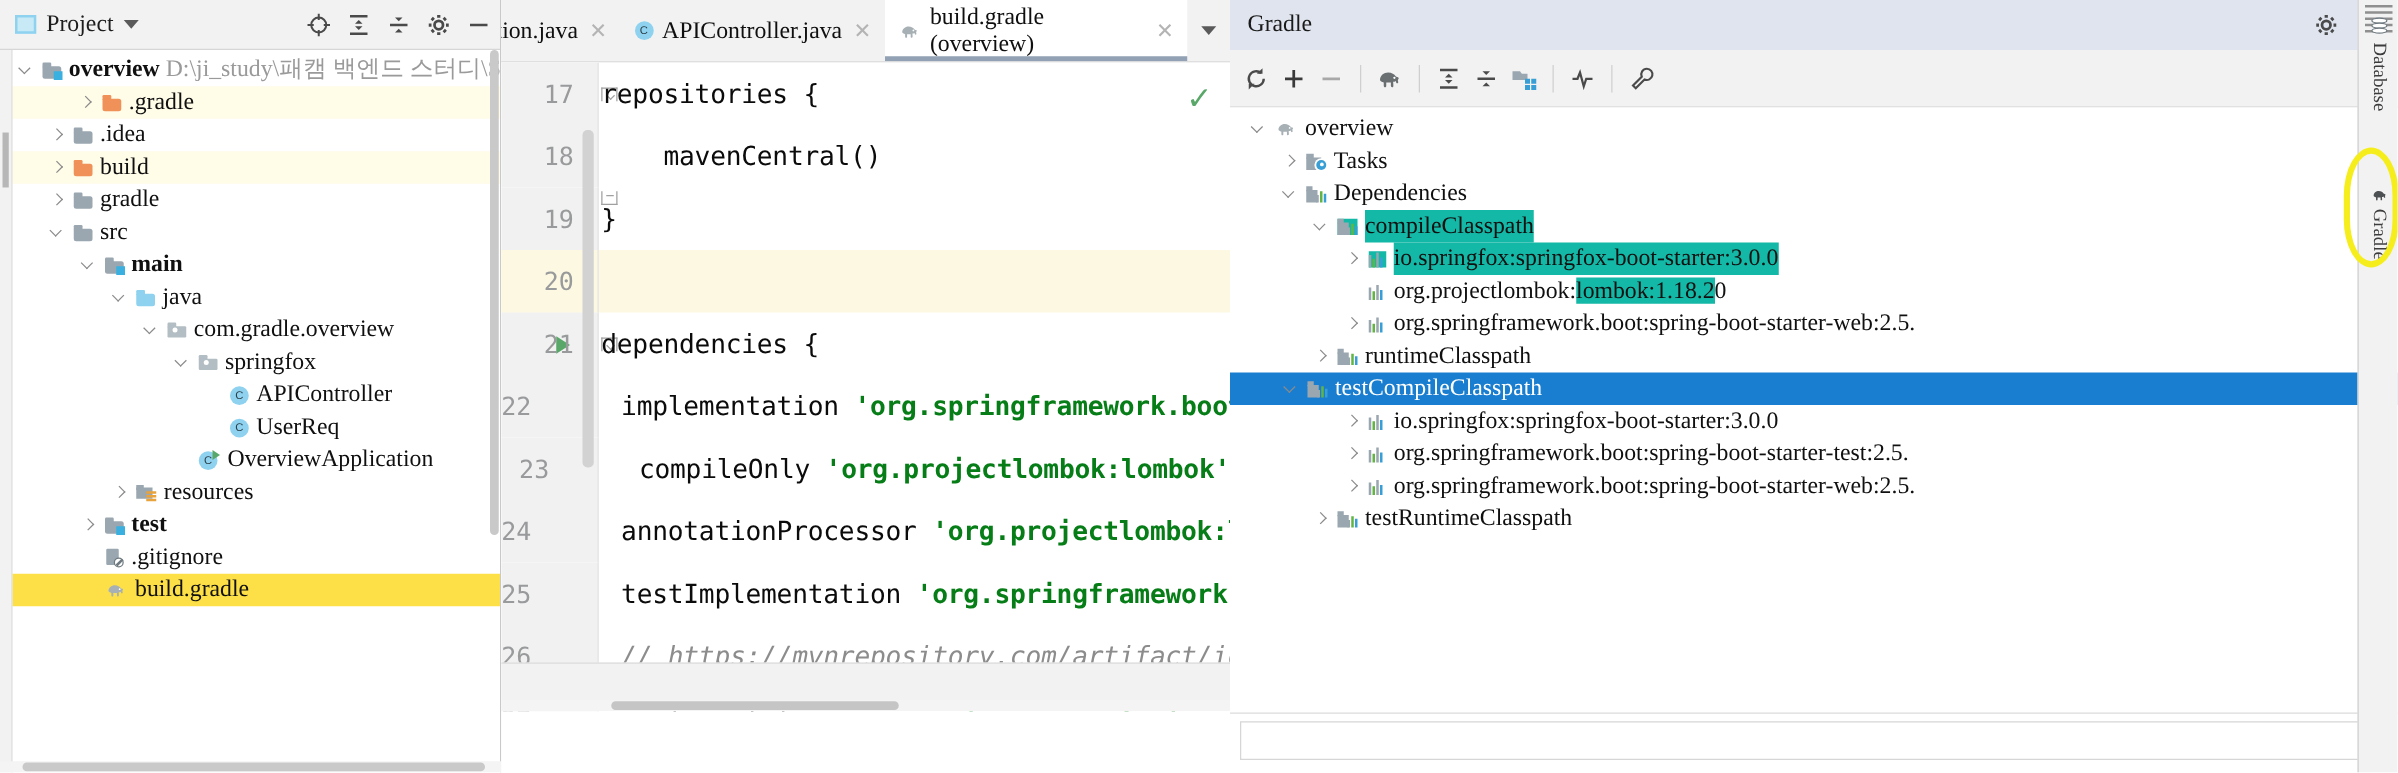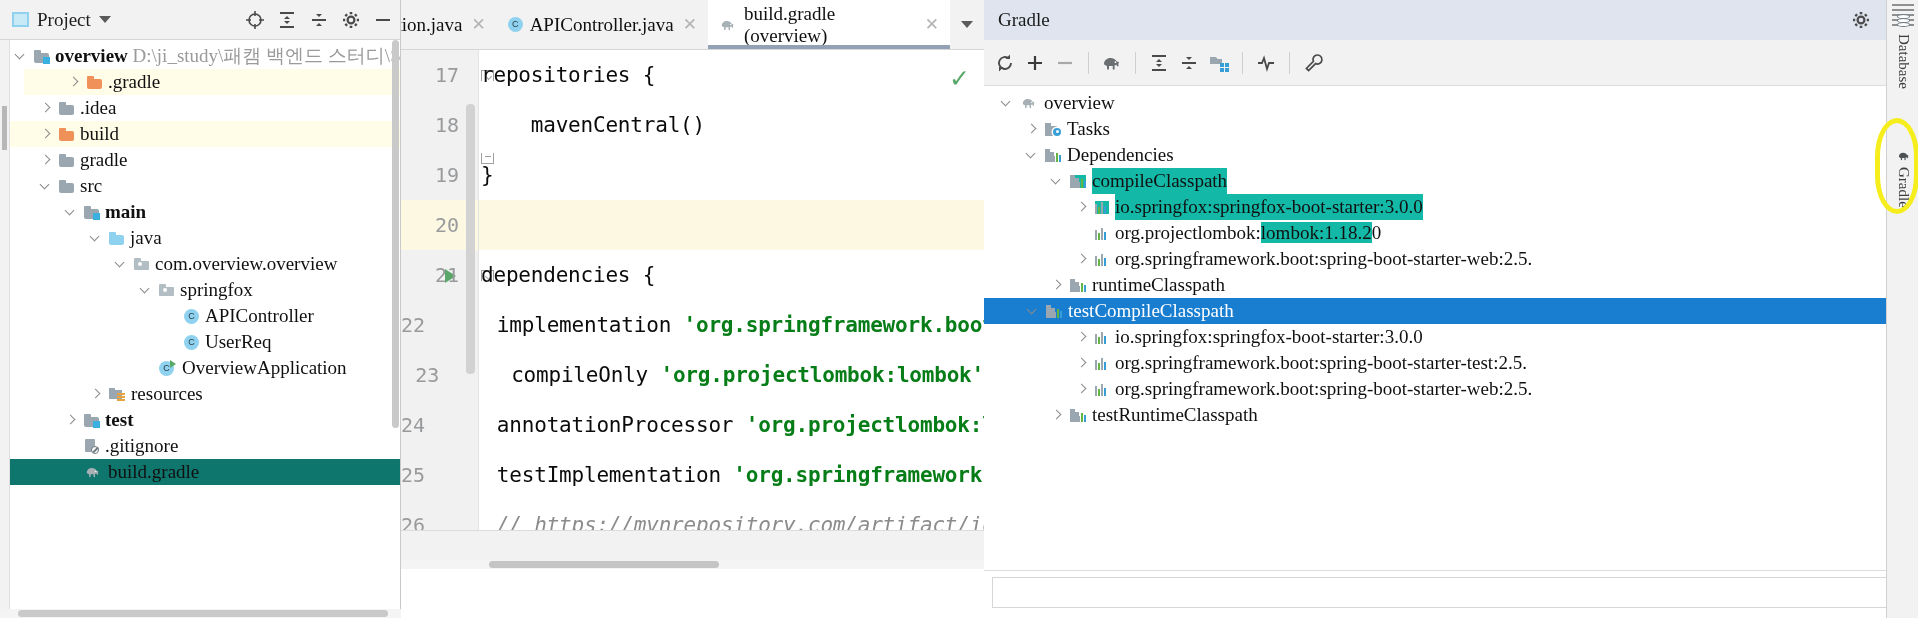--- a/index.html
+++ b/index.html
@@ -88,21 +88,21 @@
   }
   #left-header .title { font-size:19px; color:#1d1d1d; }
   .projico { width:17px; height:15px; border:2px solid #8ed2ef; background:#c8eaf7; flex:0 0 17px;}
   .caret-dn { width:0;height:0;border-left:6px solid transparent;border-right:6px solid transparent;border-top:7px solid #5a5a5a; }
   #left-header .tools { margin-left:auto; display:flex; align-items:center; gap:10px; }
 
   #tree { position:relative; height:578px; overflow:hidden; padding-top:3px; font-size:19px; color:#101010; }
   .row { display:flex; align-items:center; height:26px; white-space:nowrap; gap:6px; }
   .row .lbl { line-height:26px; }
   .row.alt { background:#fffce8; }
-  .row.sel { background:#0f766e; }
+  .row.sel { background:#fde047; }
   .row b { font-weight:bold; }
   .path { color:#9a9a9a; }
 
   #left-scroll-v { position:absolute; right:0; top:40px; width:9px; height:578px; background:transparent; }
   #left-scroll-v .thumb { position:absolute; left:1px; top:0px; width:7px; height:388px; background:#c9c9c9; border-radius:4px;}
   #left-hscroll { position:absolute; left:0; bottom:0; height:9px; width:401px; background:#f4f4f4; }
   #left-hscroll .thumb{ position:absolute; left:18px; top:1px; width:370px; height:7px; background:#c9c9c9; border-radius:4px;}
   #left-edge { position:absolute; left:0; top:40px; width:10px; height:578px; background:#f2f2f2; border-right:1px solid #e0e0e0;}
   #left-edge .mark { position:absolute; left:2px; top:66px; width:5px; height:44px; background:#b7b7b7; }
   #left-rot { position:absolute; left:-2px; top:0px; width:14px; height:40px; color:#808080; font-size:9px;
@@ -227,21 +227,21 @@
     <div id="tree">
         <div class="row" style="padding-left: 14px;">
           <span class="chev down"></span>
           <span class="folder ico">
             <span class="t"></span>
             <span class="b"></span>
             <span class="badge"></span>
           </span>
           <span class="lbl"><b>overview</b> <span class="path">D:\ji_study\패캠 백엔드 스터디\Spr</span></span>
         </div>
-        <div class="row alt" style="padding-left: 43px; margin-left: 24px;">
+        <div class="row alt" style="padding-left: 62px;">
           <span class="chev"></span>
           <span class="folder orange ico">
             <span class="t"></span>
             <span class="b"></span>
           </span>
           <span class="lbl">.gradle</span>
         </div>
         <div class="row" style="padding-left: 39px;">
           <span class="chev"></span>
           <span class="folder ico">
@@ -291,21 +291,21 @@
           </span>
           <span class="lbl">java</span>
         </div>
         <div class="row" style="padding-left: 114px;">
           <span class="chev down"></span>
           <span class="pkgfolder ico">
             <span class="t"></span>
             <span class="b"></span>
             <span class="dot"></span>
           </span>
-          <span class="lbl">com.overview.overview</span>
+          <span class="lbl">com.gradle.overview</span>
         </div>
         <div class="row" style="padding-left: 139px;">
           <span class="chev down"></span>
           <span class="pkgfolder ico">
             <span class="t"></span>
             <span class="b"></span>
             <span class="dot"></span>
           </span>
           <span class="lbl">springfox</span>
         </div>

